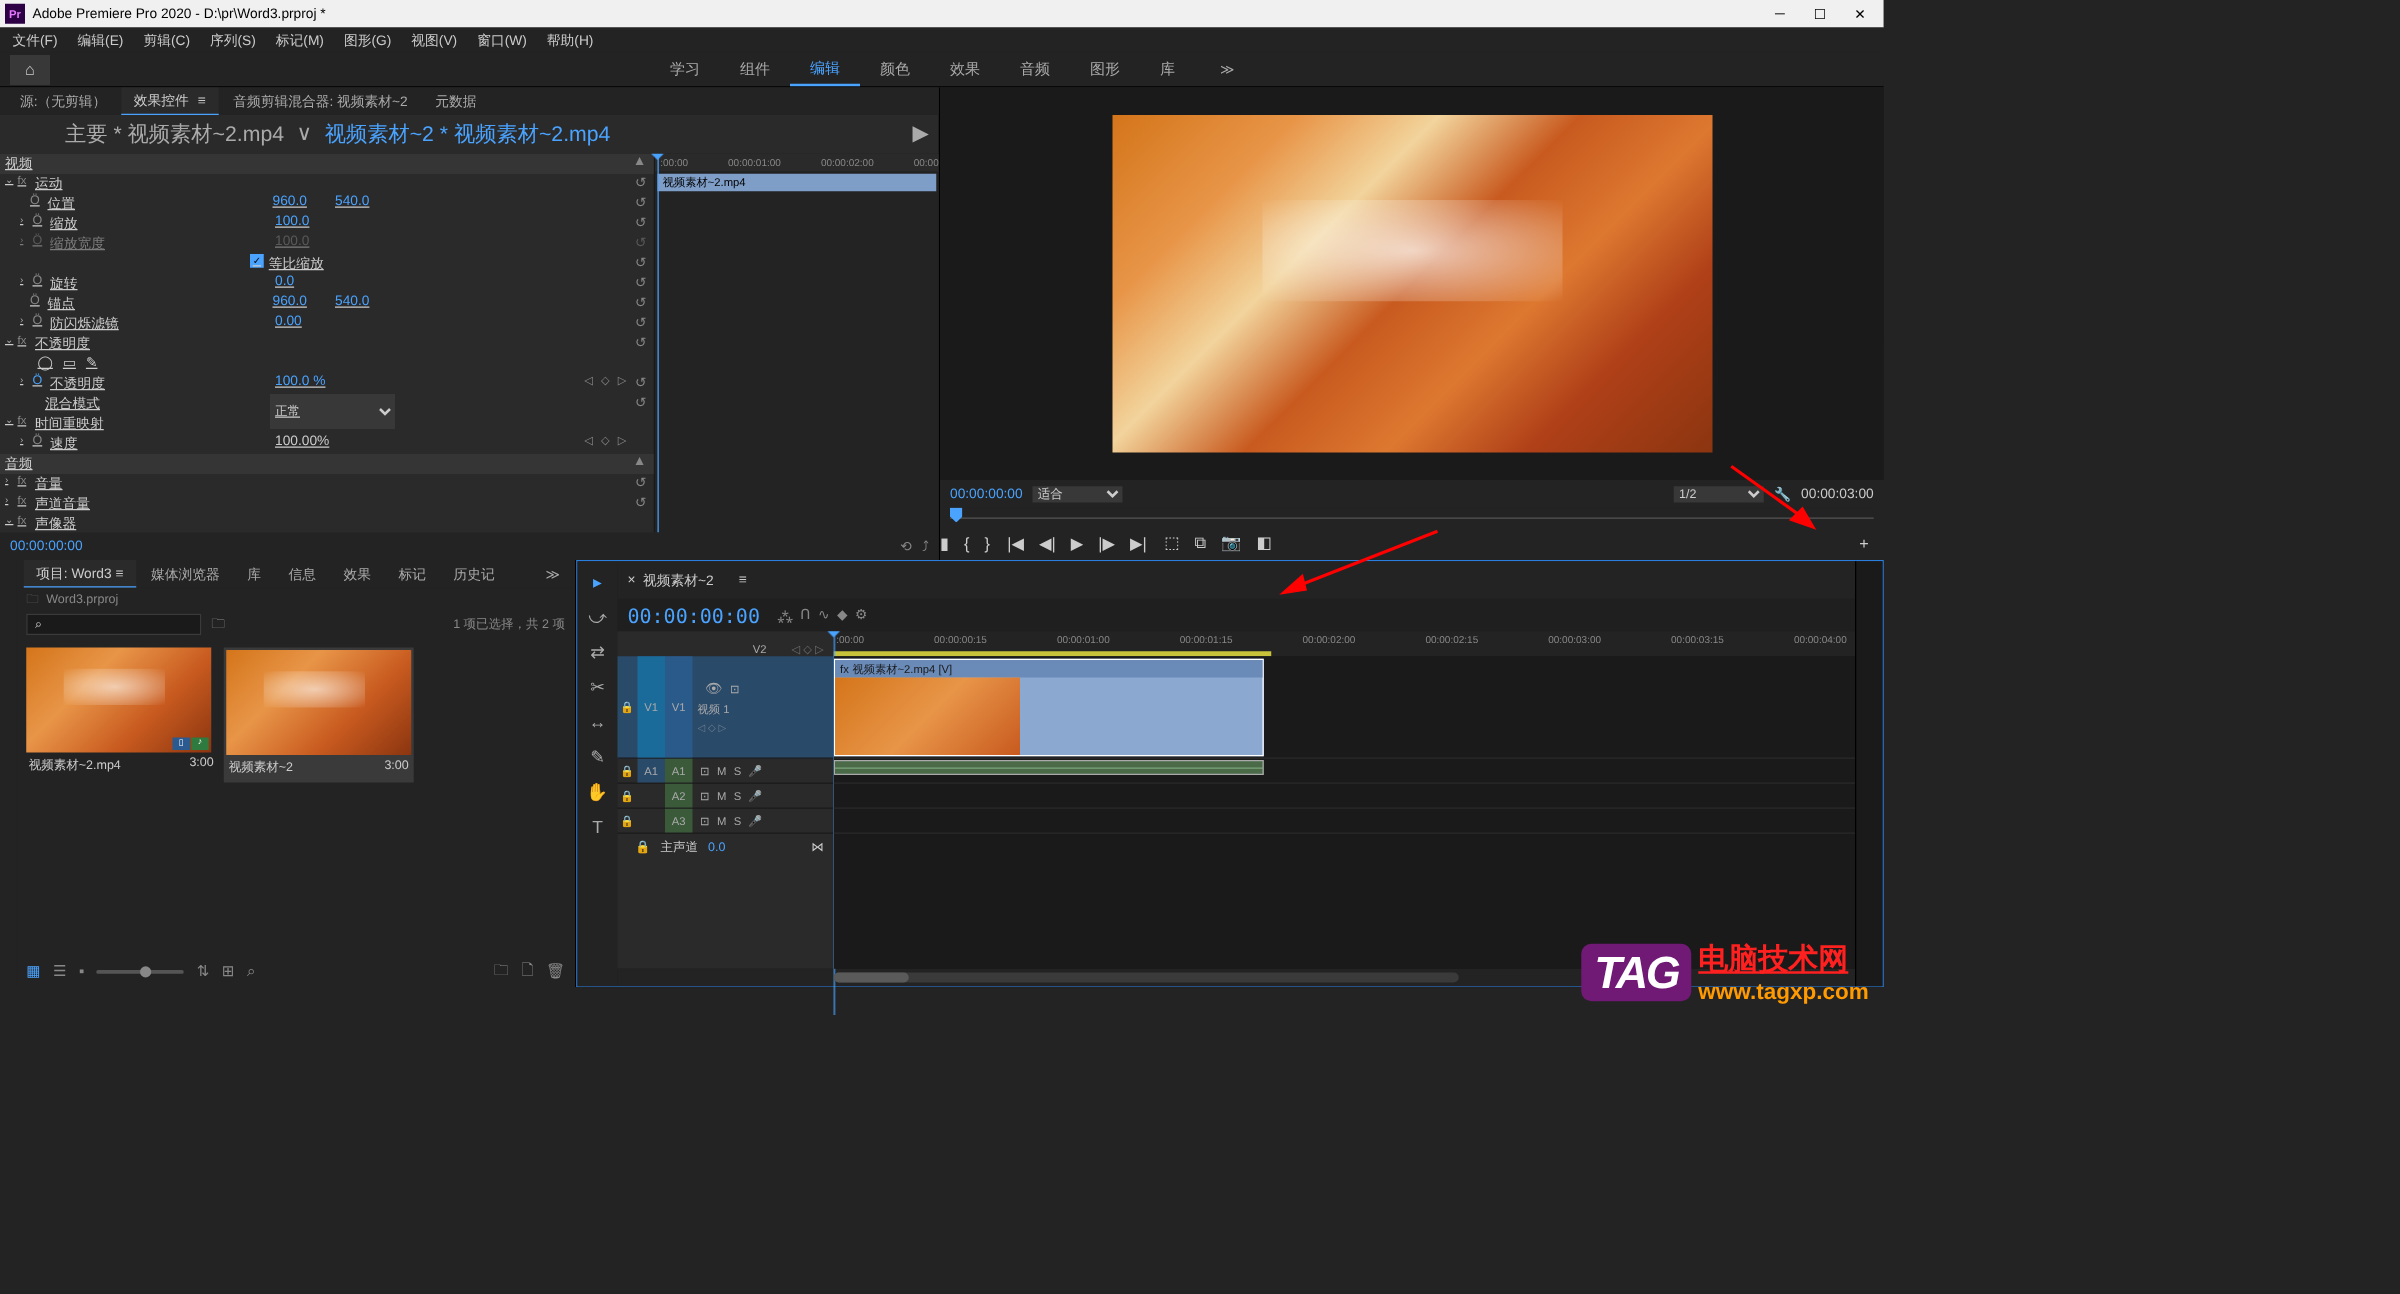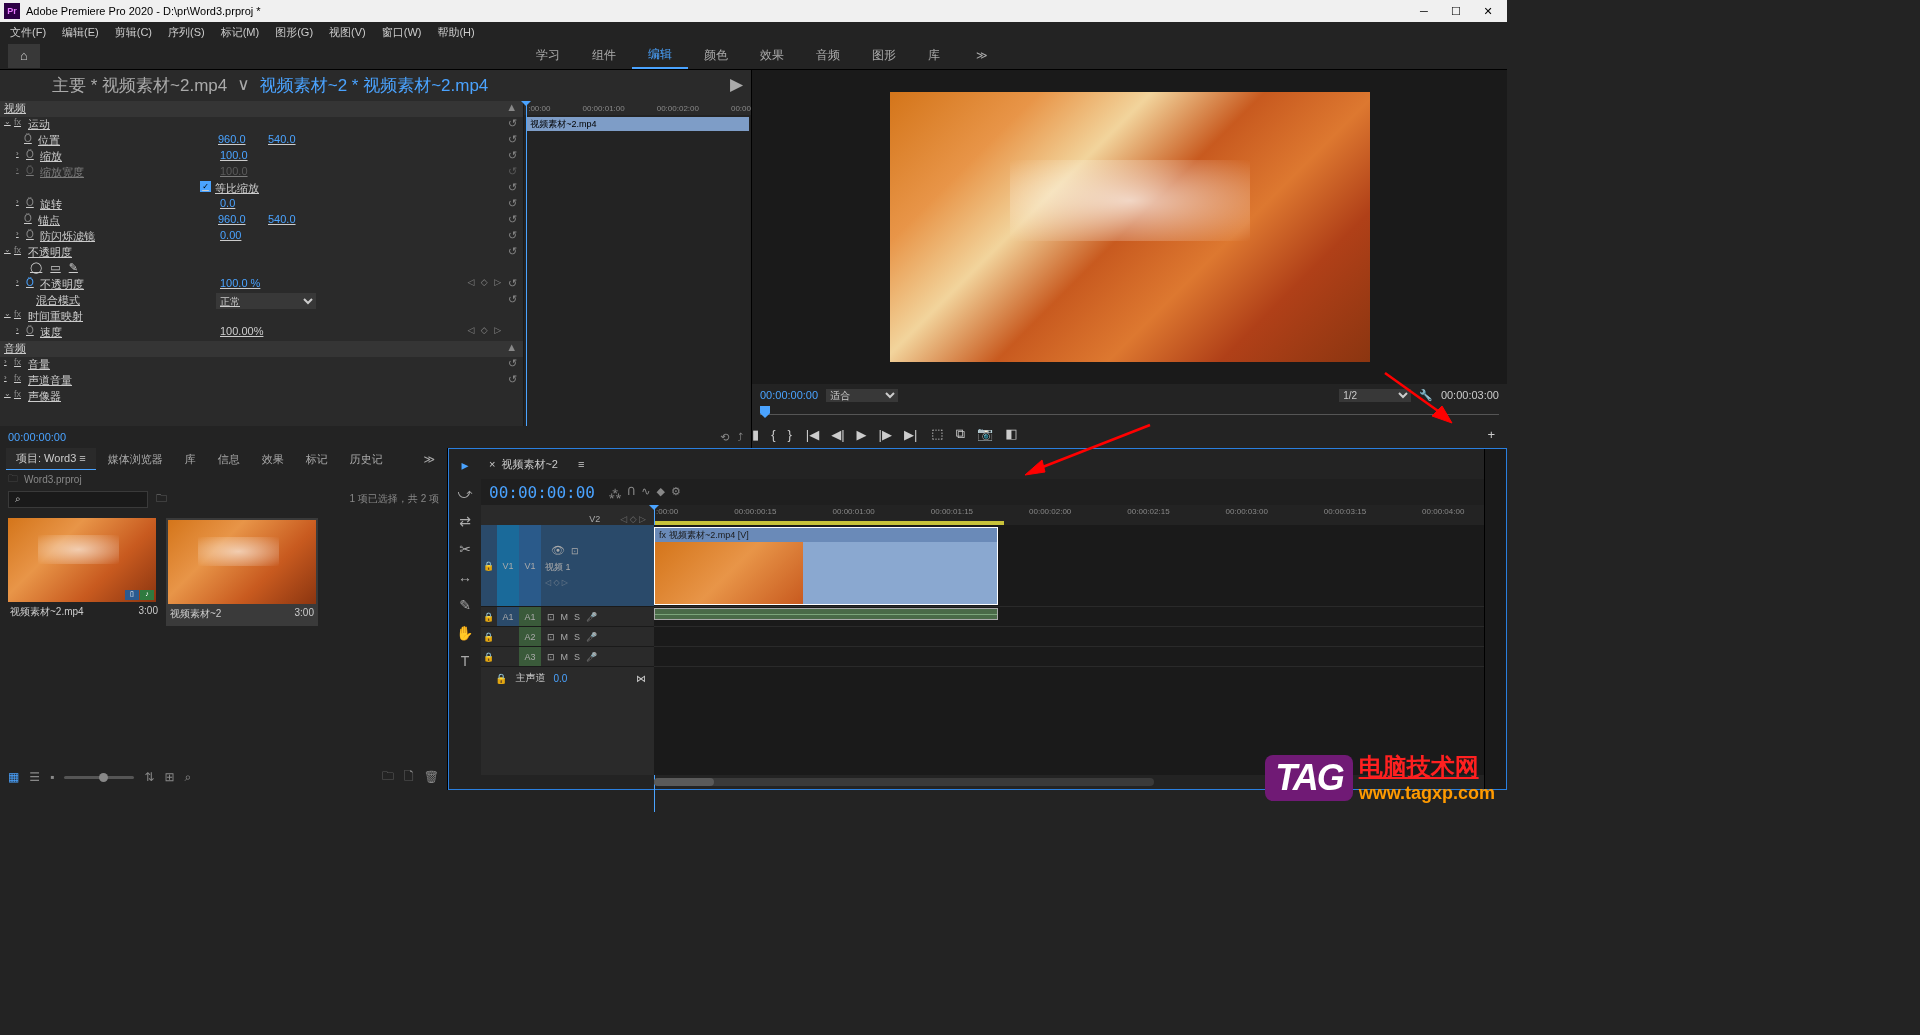--- a/index.html
+++ b/index.html
@@ -39,21 +39,21 @@
 .effect-row { display: flex; align-items: flex-start; height: 16px; padding: 0 4px; position: relative; text-decoration: underline; }
 .effect-row.header { background: #353535; }
 .effect-row .arrow { width: 10px; color: #aaa; font-size: 8px; }
 .effect-row .fx-icon { width: 14px; color: #888; font-size: 9px; }
 .effect-row .stopwatch { width: 14px; color: #888; font-size: 10px; }
 .effect-row .prop-name { flex: 0 0 180px; }
 .effect-row .prop-val { color: #4aa3ff; width: 50px; }
 .effect-row .reset-icon { position: absolute; right: 6px; color: #888; font-size: 11px; }
 .effect-row .nav-icons { position: absolute; right: 20px; color: #888; font-size: 9px; letter-spacing: 2px; }
 .checkbox-sq { width: 11px; height: 11px; background: #4aa3ff; display: inline-flex; align-items: center; justify-content: center; color: #000; font-size: 8px; margin-right: 4px; }
-.effect-row select { background: #383838; color: #ccc; border: none; font-size: 10px; width: 100px; height: 16px; }
+.effect-row select { background: #383838; color: #ccc; border: none; font-size: 10px; width: 100px; height: 28px; }
 
 .effect-timeline { flex: 1; background: #232323; position: relative; }
 .et-ruler { height: 14px; background: #2a2a2a; display: flex; font-size: 8px; color: #888; align-items: center; padding-left: 4px; gap: 32px; }
 .et-clip { position: absolute; top: 16px; left: 2px; right: 2px; height: 14px; background: #7e9dc7; color: #000; font-size: 9px; padding: 1px 4px; }
 .et-playhead { position: absolute; top: 0; left: 2px; width: 1px; height: 100%; background: #4aa3ff; }
 .et-playhead::before { content: ''; position: absolute; top: 0; left: -5px; border: 5px solid transparent; border-top-color: #4aa3ff; }
 
 .effect-footer { height: 22px; background: #232323; display: flex; align-items: center; padding: 0 8px; }
 .effect-footer .tc { color: #4aa3ff; font-size: 11px; }
 .effect-footer .footer-icons { margin-left: auto; display: flex; gap: 8px; color: #888; }
@@ -70,21 +70,21 @@
 .program-controls .spacer { flex: 1; }
 .program-controls .duration { color: #ccc; }
 .program-ruler { height: 14px; background: #232323; position: relative; margin: 0 8px; }
 .program-ruler .ruler-line { position: absolute; top: 8px; left: 0; right: 0; height: 1px; background: #555; }
 .program-ruler .playhead { position: absolute; left: 0; top: 0; width: 10px; height: 12px; background: #4aa3ff; clip-path: polygon(0 0, 100% 0, 100% 60%, 50% 100%, 0 60%); }
 .transport { height: 28px; display: flex; align-items: center; justify-content: center; gap: 14px; color: #ccc; font-size: 13px; }
 .transport .btn-group { display: flex; gap: 12px; }
 .transport .add-btn { margin-left: auto; margin-right: 12px; }
 
 
-.bottom-area { display: flex; height: 342px; }
+.bottom-area { display: flex; height: 342px; padding-left: 13px; }
 .project-panel { width: 448px; background: #232323; border-right: 1px solid #000; display: flex; flex-direction: column; }
 .proj-tabs { font-size: 11px; color: #aaa; }
 .proj-tab { padding: 3px 10px; display: inline-block; }
 .proj-tab.active { background: #2a2a2a; color: #ccc; }
 .proj-crumb { height: 18px; padding: 2px 8px; font-size: 10px; color: #888; display: flex; align-items: center; gap: 6px; }
 .proj-crumb .folder-icon { opacity: 0.6; }
 .proj-search { height: 22px; display: flex; align-items: center; padding: 0 8px; gap: 8px; }
 .proj-search input { background: #1a1a1a; border: 1px solid #3a3a3a; color: #ccc; font-size: 10px; padding: 2px 18px 2px 6px; width: 140px; }
 .proj-search .filter-icon { color: #888; }
 .proj-search .item-count { margin-left: auto; font-size: 10px; color: #888; }
@@ -195,20 +195,26 @@
   <span class="ws-tab">效果</span>
   <span class="ws-tab">音频</span>
   <span class="ws-tab">图形</span>
   <span class="ws-tab">库</span>
   <span class="ws-menu">≫</span>
 </div>
 
 <div class="top-area">
 
   <div class="source-panel">
+    <div class="panel-tabs">
+      <span class="panel-tab">源:（无剪辑）</span>
+      <span class="panel-tab active"><span>效果控件</span> <span class="tab-menu">≡</span></span>
+      <span class="panel-tab">音频剪辑混合器: 视频素材~2</span>
+      <span class="panel-tab">元数据</span>
+    </div>
     <div class="effect-header">
       <span>主要 * 视频素材~2.mp4</span>
       <span>∨</span>
       <span class="clip-name">视频素材~2 * 视频素材~2.mp4</span>
       <span style="margin-left:auto">▶</span>
     </div>
     <div class="effect-body">
       <div class="effect-list">
         <div class="effect-row header">
             <span>视频</span>

